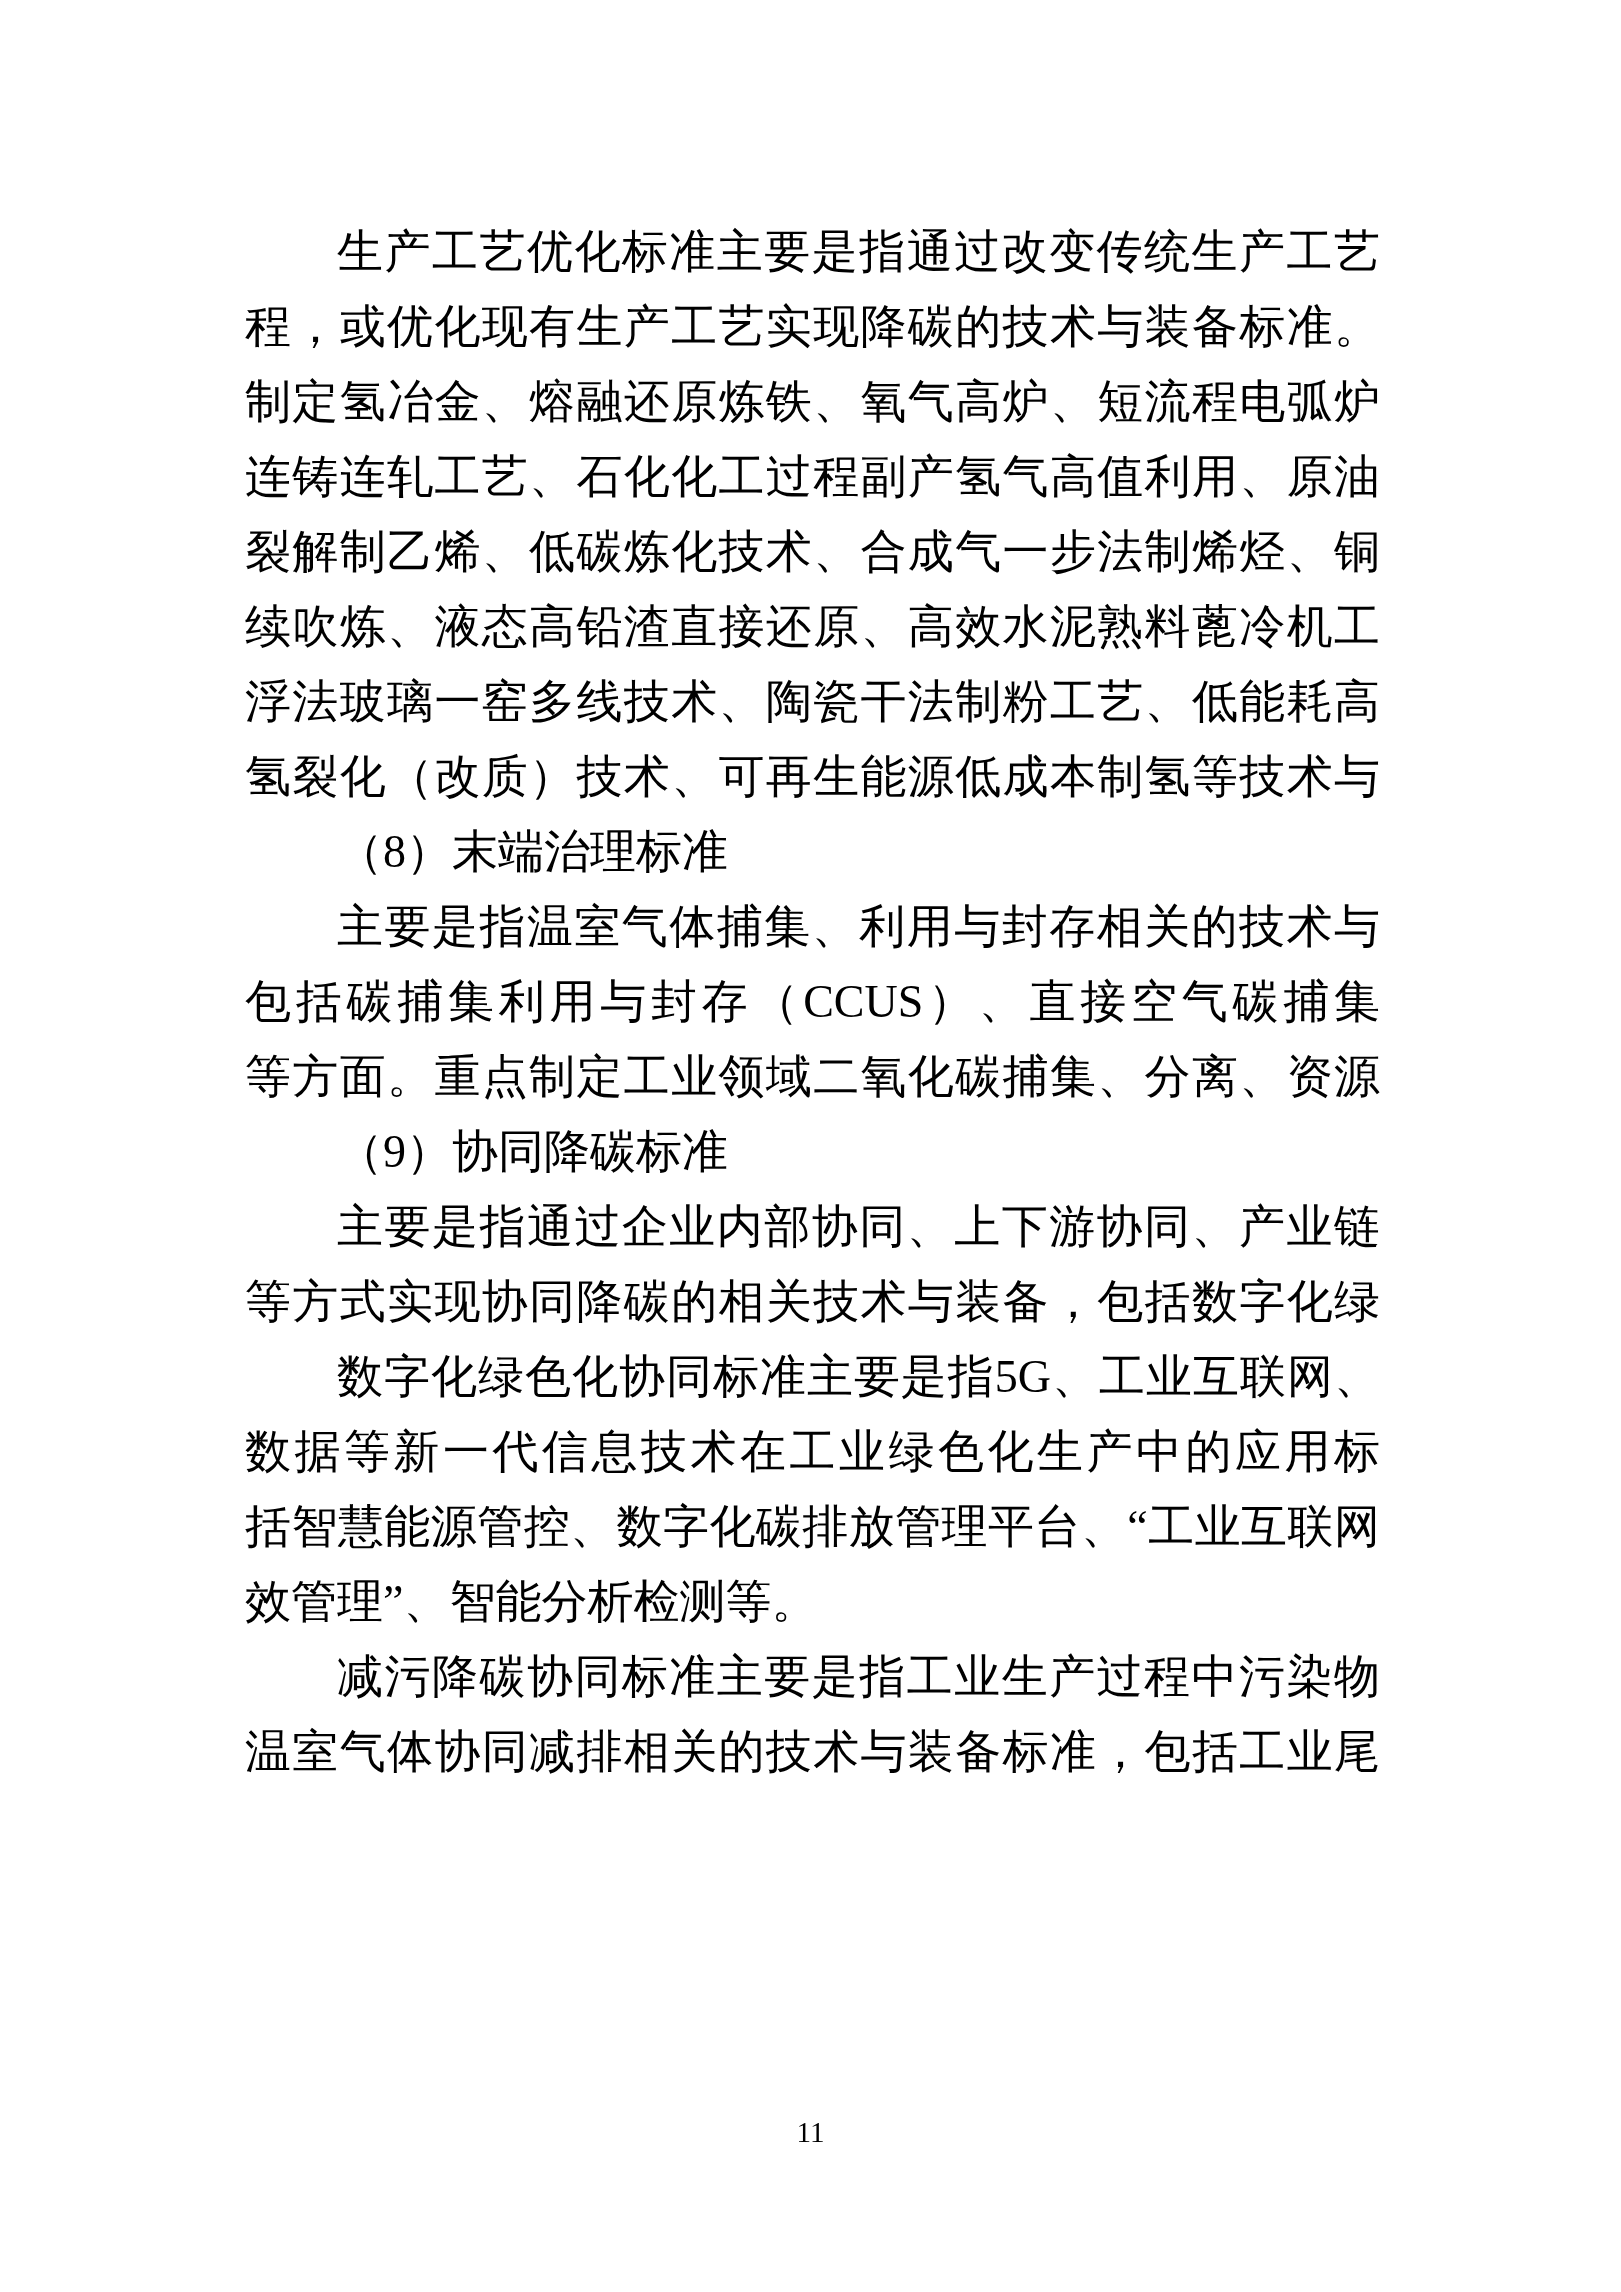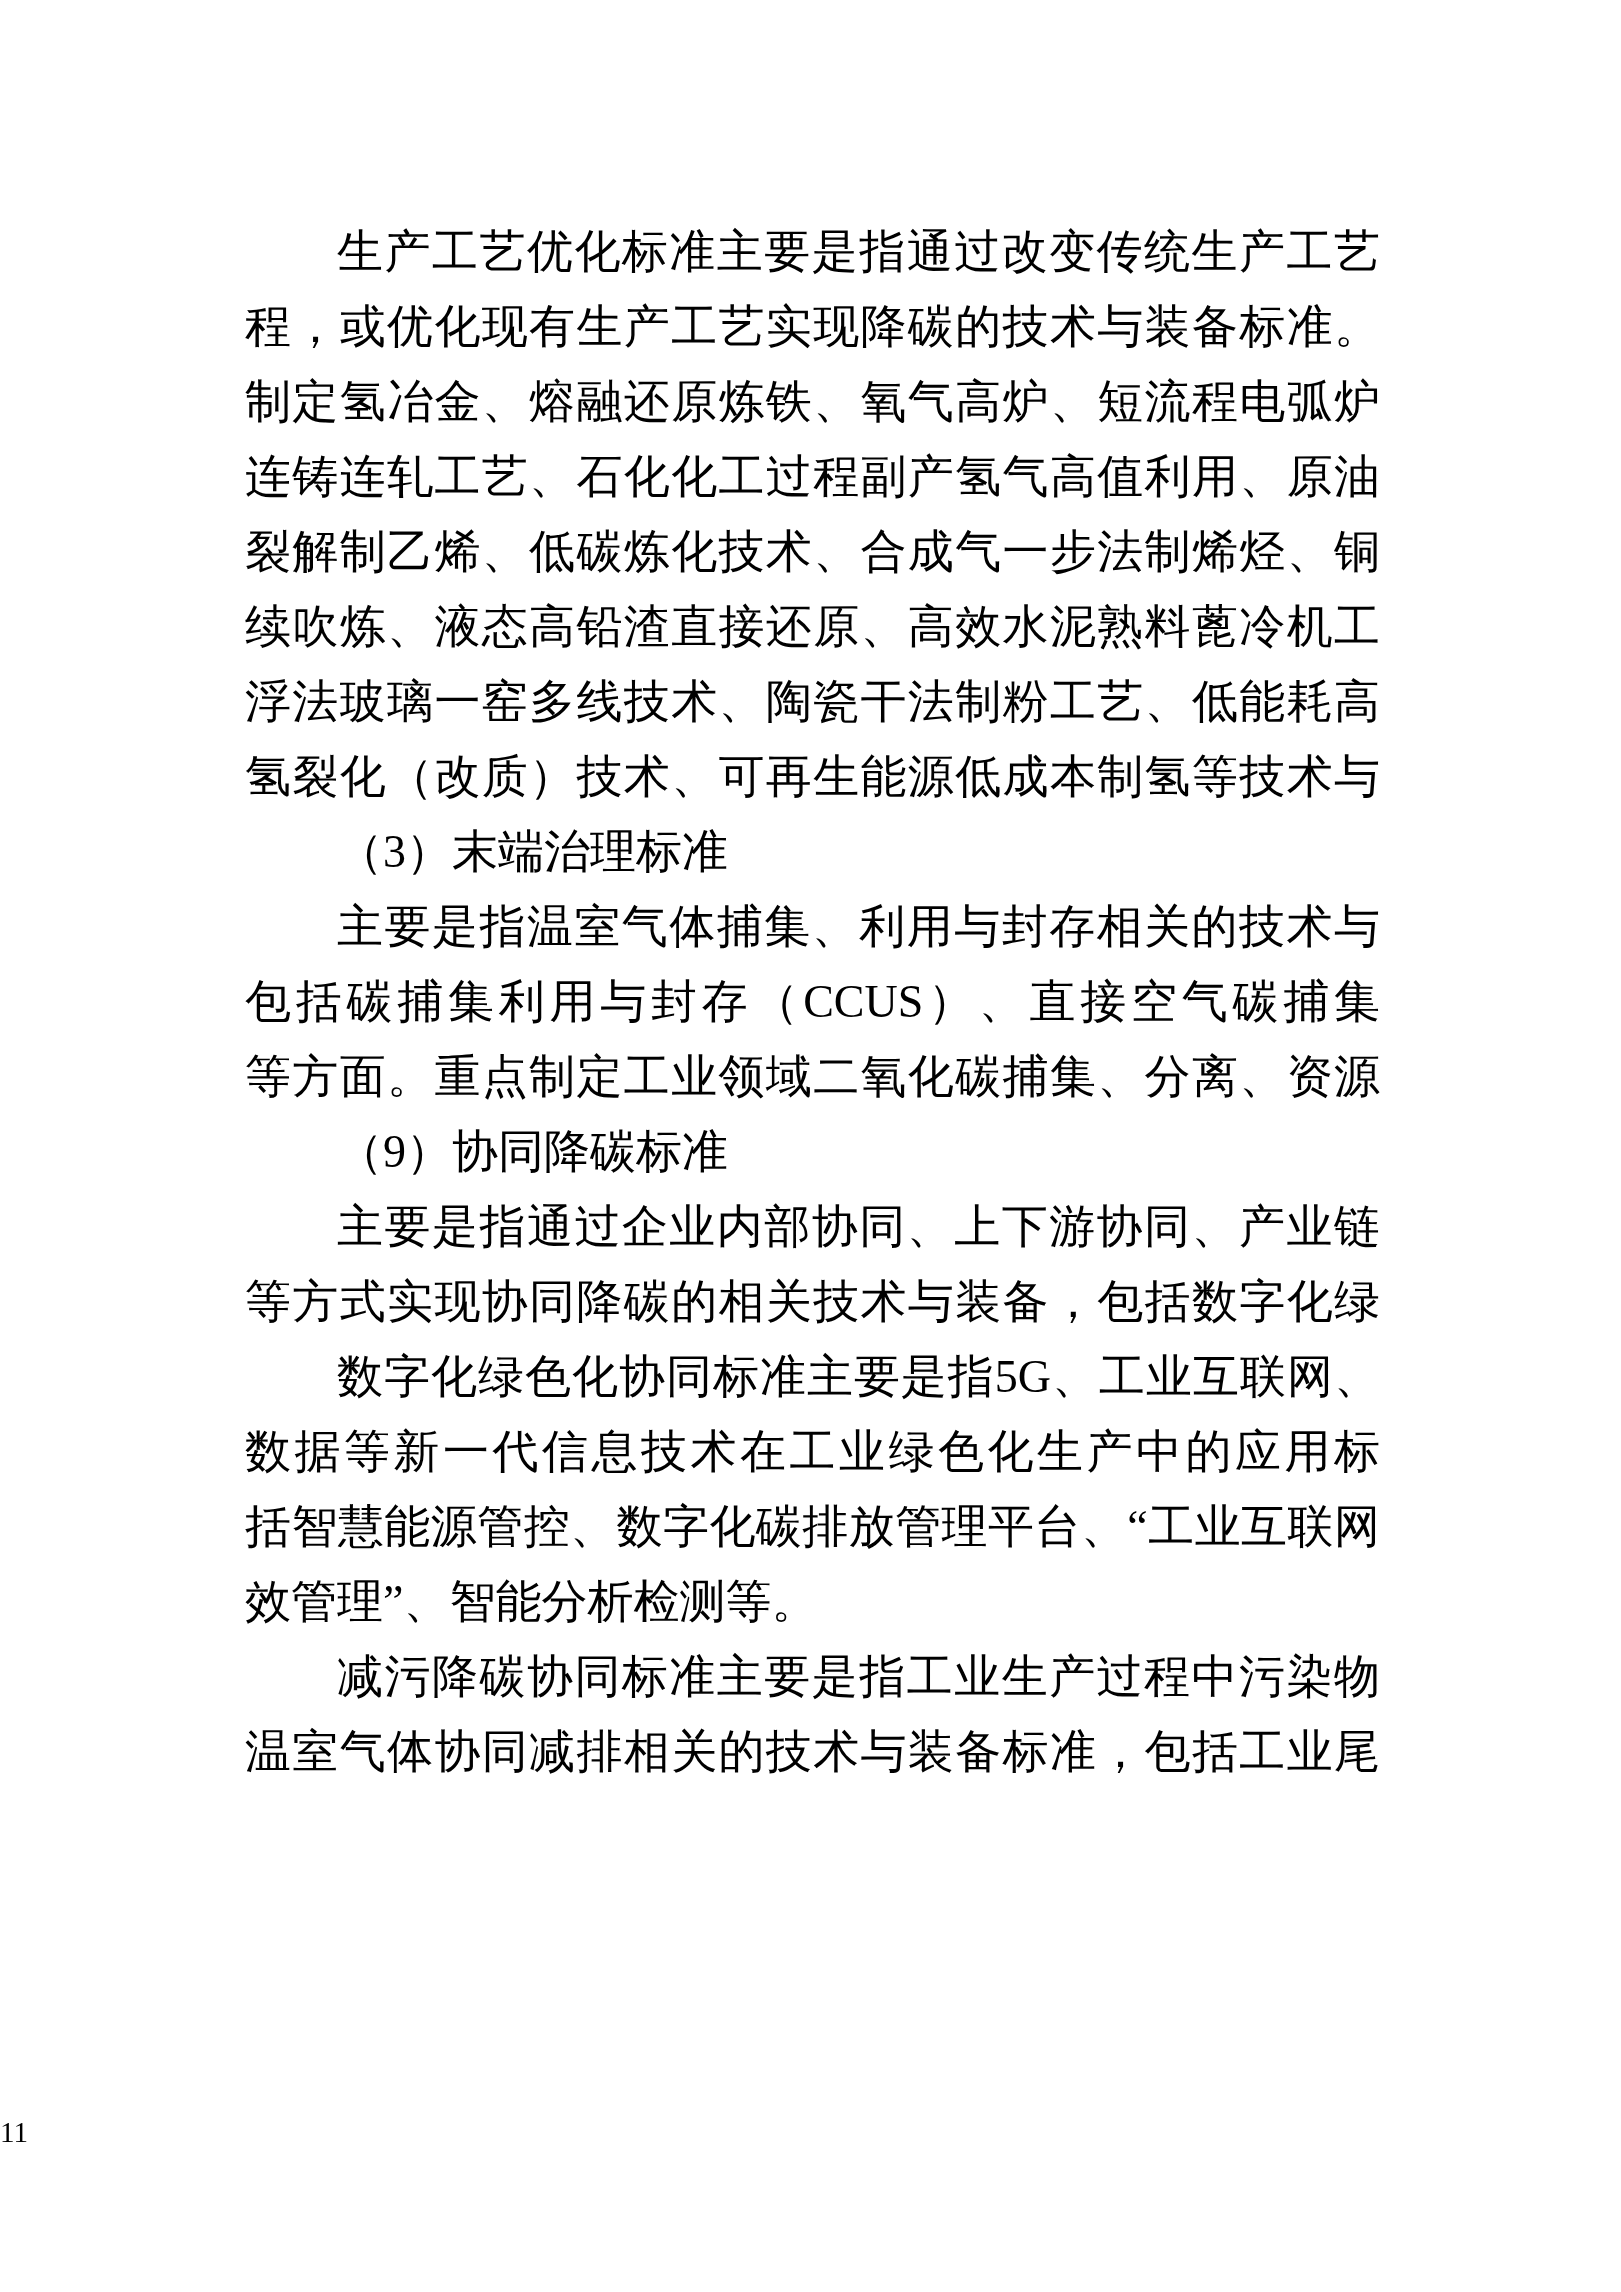--- a/index.html
+++ b/index.html
@@ -37,20 +37,21 @@
   }
   
   .line.first {
     text-indent: 92px;
   }
   .page-number {
     position: absolute;
     left: 0;
     top: 2115px;
     width: 100%;
+    text-align: center;
     font-size: 29px;
     line-height: 35px;
     color: #000000;
   }
 </style>
 </head>
 <body>
 
 <div class="page">
   <div class="text-block">
@@ -60,21 +61,21 @@
       <div class="line stretch">程，或优化现有生产工艺实现降碳的技术与装备标准。重点</div>
       <div class="line stretch">制定氢冶金、熔融还原炼铁、氧气高炉、短流程电弧炉炼钢、</div>
       <div class="line stretch">连铸连轧工艺、石化化工过程副产氢气高值利用、原油直接</div>
       <div class="line stretch">裂解制乙烯、低碳炼化技术、合成气一步法制烯烃、铜锍连</div>
       <div class="line stretch">续吹炼、液态高铅渣直接还原、高效水泥熟料蓖冷机工艺、</div>
       <div class="line stretch">浮法玻璃一窑多线技术、陶瓷干法制粉工艺、低能耗高效加</div>
       <div class="line stretch">氢裂化（改质）技术、可再生能源低成本制氢等技术与装备</div>
     </div>
 
     <div class="para">
-      <div class="line first">（3）末端治理标准</div>
+      <div class="line first">（8）末端治理标准</div>
     </div>
 
     <div class="para">
       <div class="line first stretch">主要是指温室气体捕集、利用与封存相关的技术与装备，</div>
       <div class="line stretch">包括碳捕集利用与封存（CCUS）、直接空气碳捕集（DACS）</div>
       <div class="line stretch">等方面。重点制定工业领域二氧化碳捕集、分离、资源化利</div>
     </div>
 
     <div class="para">
       <div class="line first">（9）协同降碳标准</div>

